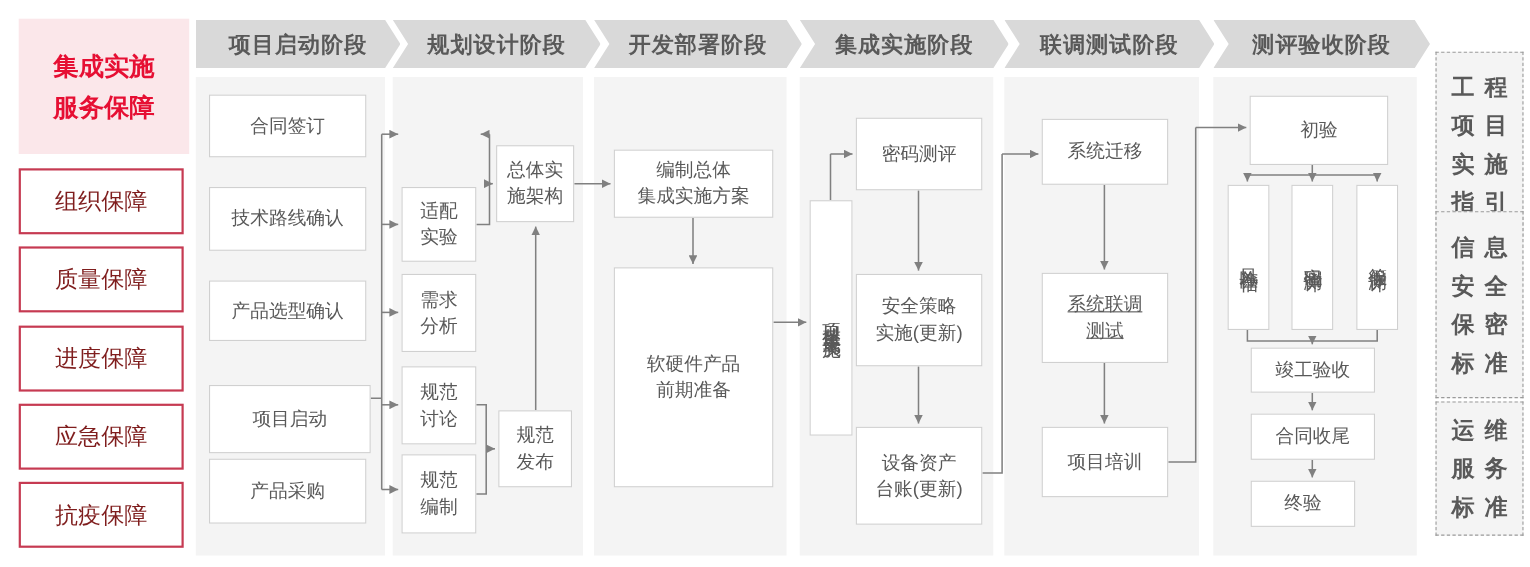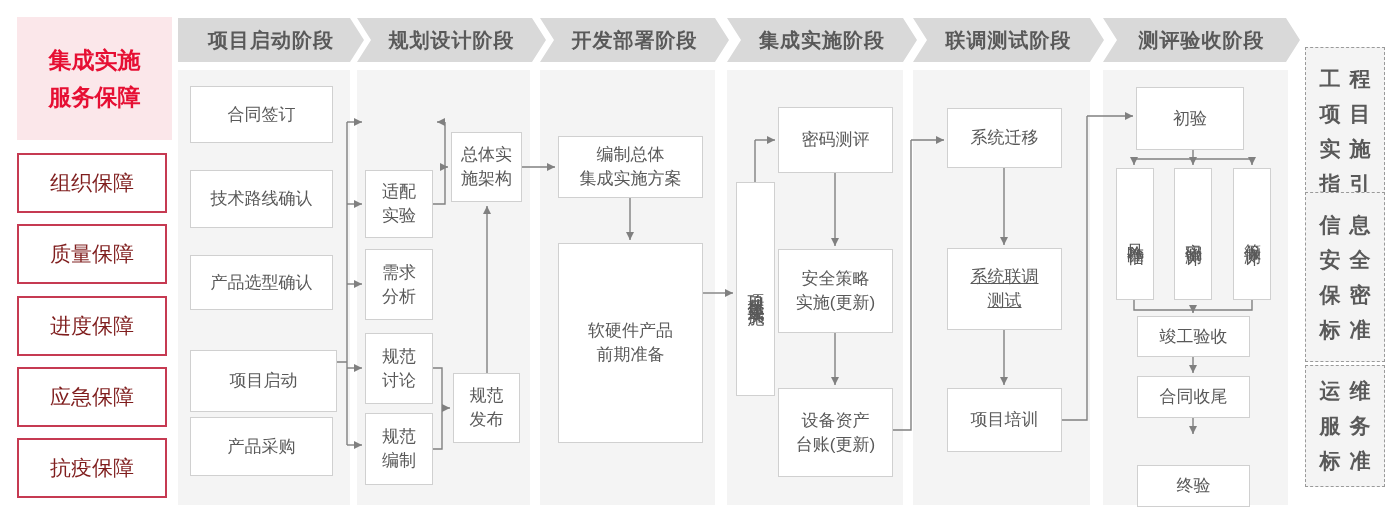--- a/index.html
+++ b/index.html
@@ -152,27 +152,27 @@
   <div class="node" style="left:778px;top:249px;width:115px;height:84px;">安全策略
 实施(更新)</div>
   <div class="node" style="left:778px;top:388px;width:115px;height:89px;">设备资产
 台账(更新)</div>
 
   <div class="node" style="left:947px;top:108px;width:115px;height:60px;">系统迁移</div>
   <div class="node" style="left:947px;top:248px;width:115px;height:82px;text-decoration:underline;">系统联调
 测试</div>
   <div class="node" style="left:947px;top:388px;width:115px;height:64px;">项目培训</div>
 
-  <div class="node" style="left:1136px;top:87px;width:108px;height:63px;">初验</div>
+  <div class="node" style="left:1136px;top:87px;width:126px;height:63px;">初验</div>
   <div class="node vnode" style="left:1116px;top:168px;width:38px;height:132px;">风险评估</div>
   <div class="node vnode" style="left:1174px;top:168px;width:38px;height:132px;">密码测评</div>
   <div class="node vnode" style="left:1233px;top:168px;width:38px;height:132px;">等保测评</div>
   <div class="node" style="left:1137px;top:316px;width:113px;height:41px;">竣工验收</div>
   <div class="node" style="left:1137px;top:376px;width:113px;height:42px;">合同收尾</div>
-  <div class="node" style="left:1137px;top:437px;width:113px;height:42px;margin-top:28px;">终验</div>
+  <div class="node" style="left:1137px;top:437px;width:95px;height:42px;">终验</div>
 
   <div class="std" style="top:15px;height:168px;margin-top:32px;">
     <div class="std-row">工程</div>
     <div class="std-row">项目</div>
     <div class="std-row">实施</div>
     <div class="std-row">指引</div>
   </div>
   <div class="std" style="top:192px;height:170px;">
     <div class="std-row">信息</div>
     <div class="std-row">安全</div>

